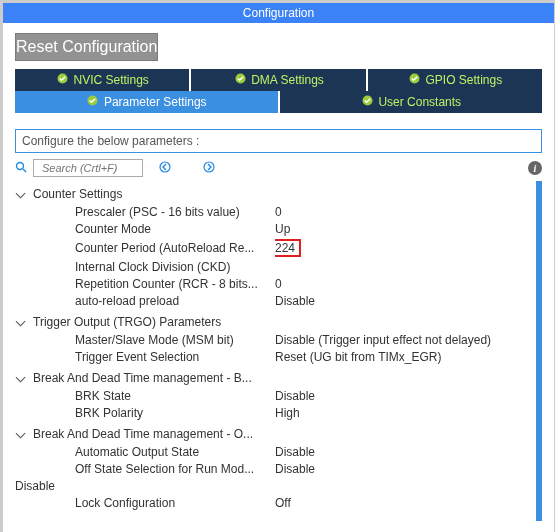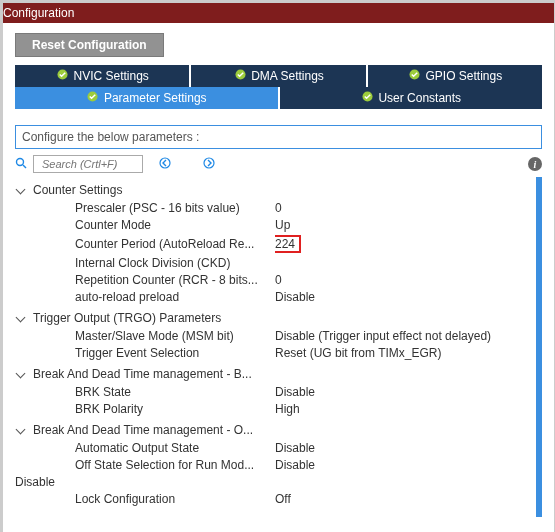--- a/index.html
+++ b/index.html
@@ -17,56 +17,56 @@
     border-left: 3px solid #ccc;
     border-top: 3px solid #ccc;
     border-right: 1px solid #ccc;
     width: 555px;
     height: 532px;
     position: relative;
     background: #fff;
     overflow: hidden;
   }
   .title-bar {
-    background: #7f1d1d;
+    background: #3b82f6;
     color: #fff;
+    text-align: center;
     height: 20px;
     line-height: 20px;
     font-size: 12px;
   }
   .top-btn-row {
     padding: 10px 12px 8px 12px;
     background: #fff;
   }
   .reset-btn {
     background: #929292;
     color: #fff;
     border: 1px solid #7a7a7a;
-    padding: 4px 16px;
-    font-size: 12px;
+    padding: 4px 0;
+    font-size: 16px;
     cursor: pointer;
-    font-weight: bold;
   }
   .tabs-row1, .tabs-row2 {
     display: flex;
     margin: 0 12px;
     gap: 2px;
   }
   .tab {
     flex: 1;
     text-align: center;
     padding: 4px 0;
     font-size: 12px;
     cursor: pointer;
     display: flex;
     align-items: center;
     justify-content: center;
     gap: 4px;
   }
-  .tab.dark { background: #1c3554; color: #ffffff; }
+  .tab.dark { background: #1c3554; color: #bef264; }
   .tab.active { background: #3b8fe0; color: #fff; }
   .check-icon { display:inline-block; width:14px; }
   .check-icon svg { width: 11px; height: 11px; }
   .desc-bar {
     margin: 16px 12px 0 12px;
     border: 1px solid #3b8fe0;
     padding: 4px 6px;
     font-size: 12px;
     color: #555;
     background: #fff;

